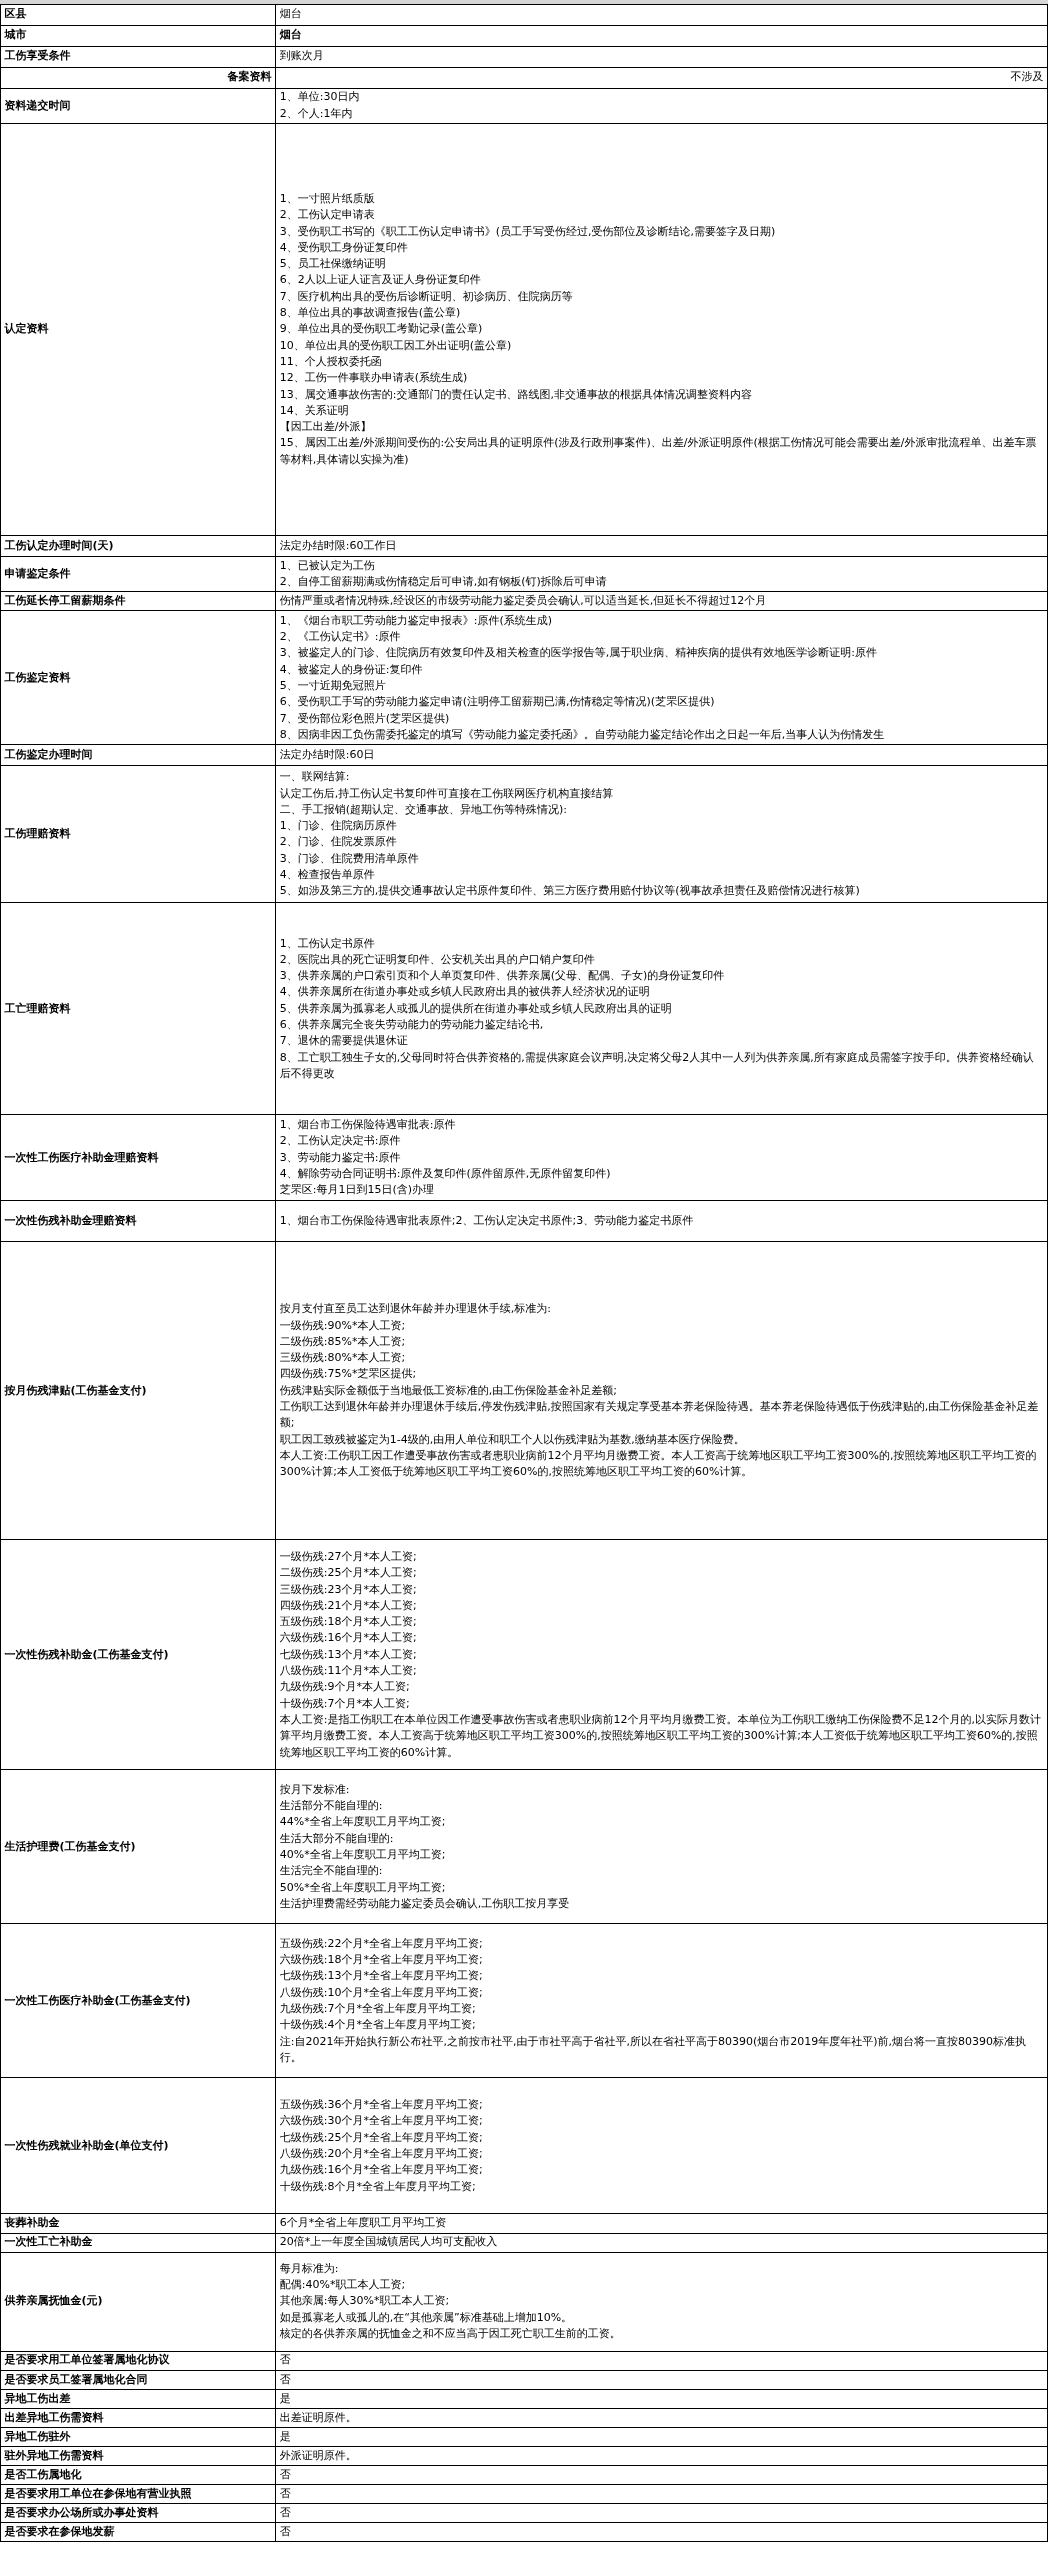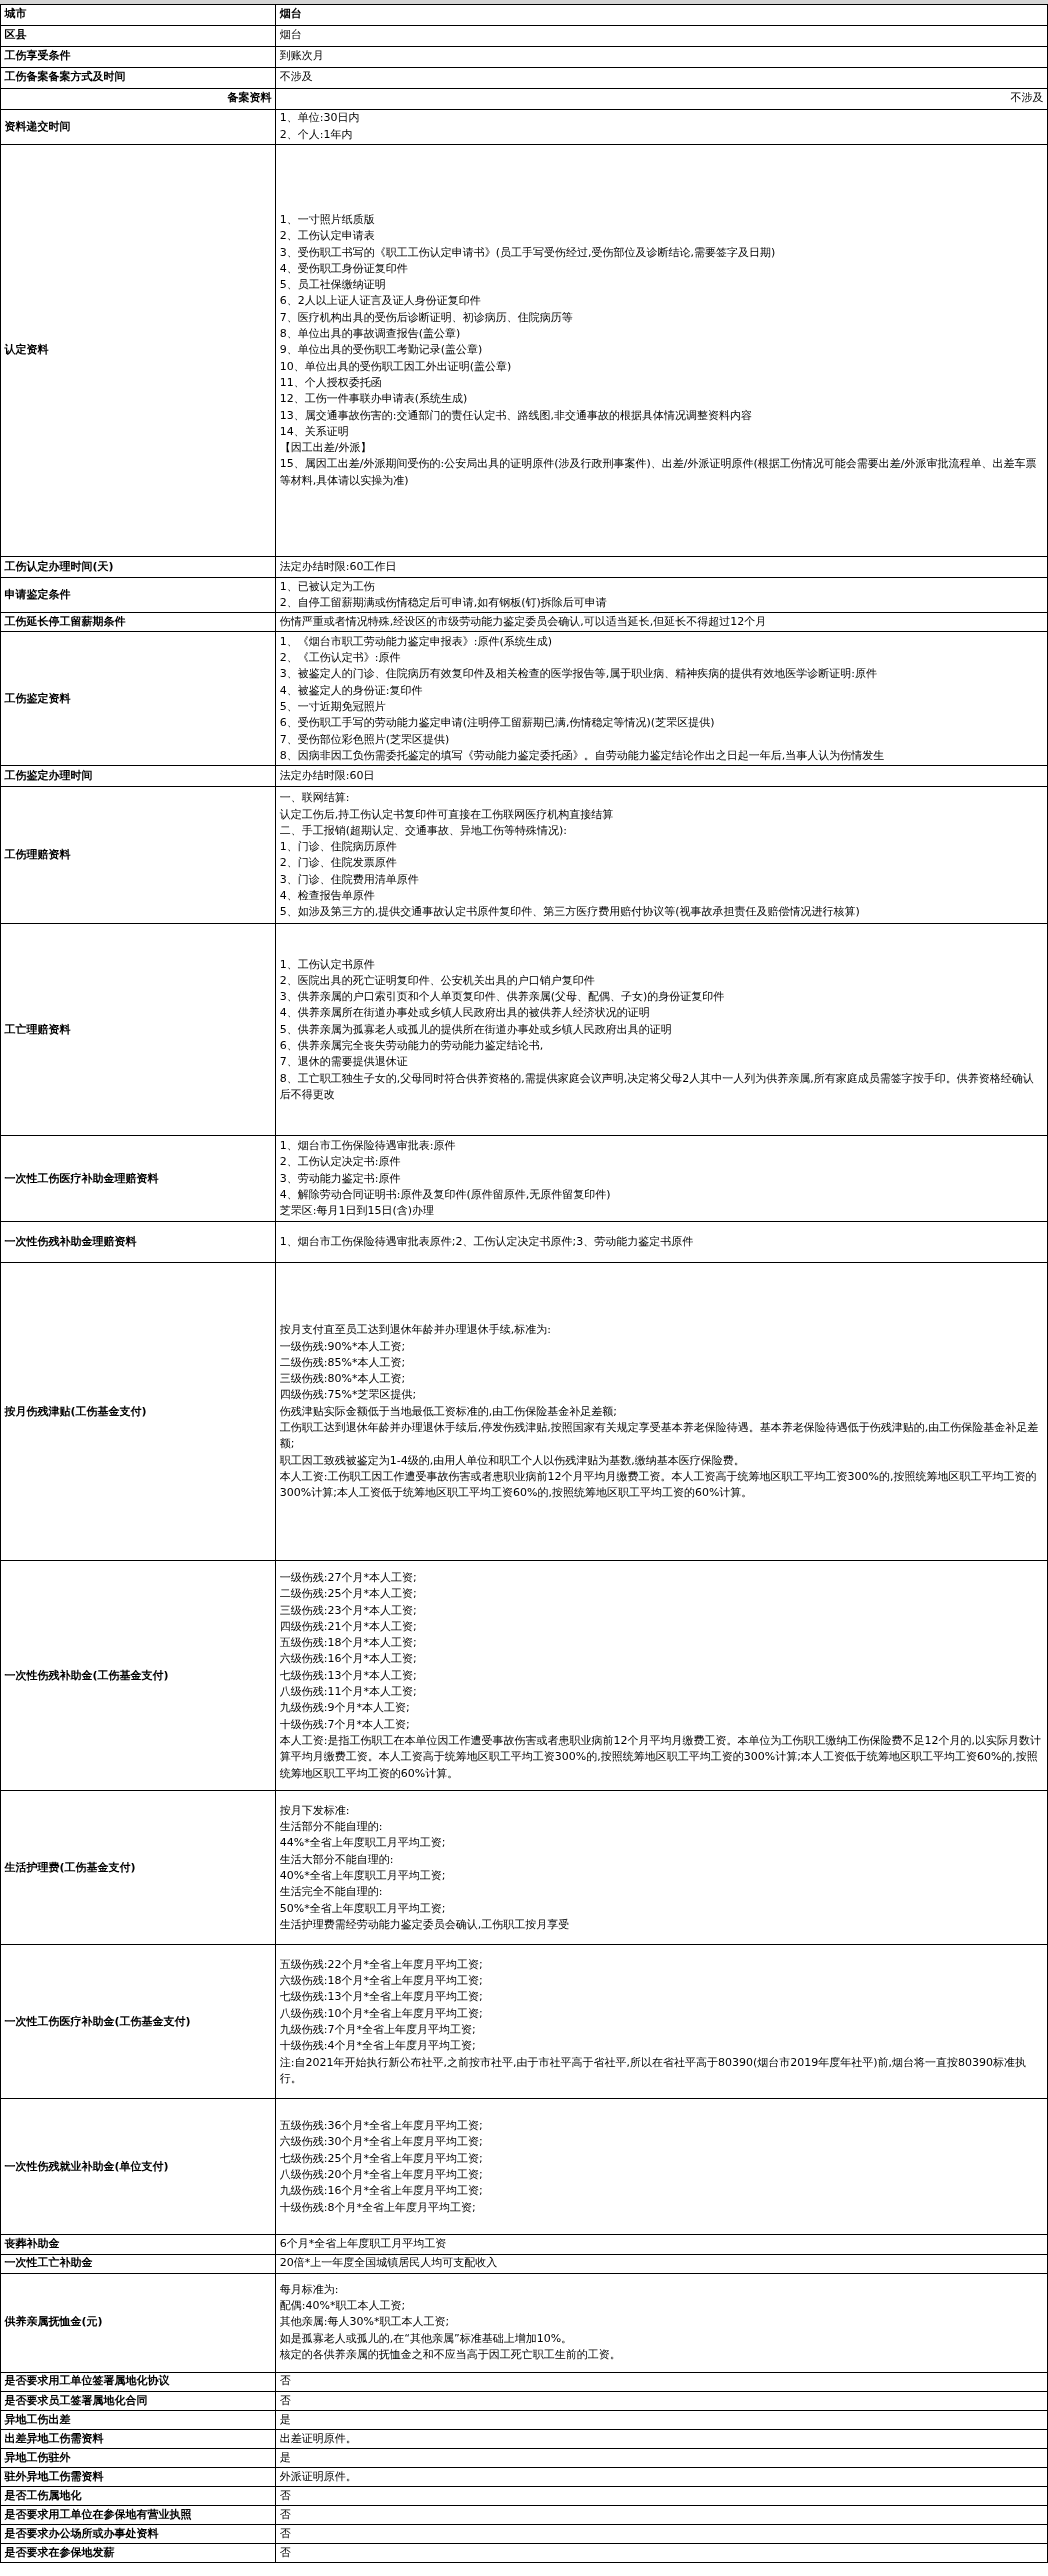--- a/index.html
+++ b/index.html
@@ -14,41 +14,35 @@
   .bold { font-weight:bold; }
 </style>
 </head>
 <body style="background: rgb(255, 255, 255);">
 
 <div class="top-strip" style="background: rgb(214, 214, 214);"></div>
 
 <table class="policy">
   <tbody id="policy-tbody">
       <tr style="height: 21px;">
+        <td class="label">区县</td>
+        <td class="value">
+          <div class="line">烟台</div>
+        </td>
+      </tr>
+      <tr style="height: 21px;">
         <td class="label">城市</td>
         <td class="value">
           <div class="line bold">烟台</div>
         </td>
       </tr>
       <tr style="height: 21px;">
-        <td class="label">区县</td>
-        <td class="value">
-          <div class="line">烟台</div>
-        </td>
-      </tr>
-      <tr style="height: 21px;">
         <td class="label">工伤享受条件</td>
         <td class="value">
           <div class="line">到账次月</div>
-        </td>
-      </tr>
-      <tr style="height: 21px;">
-        <td class="label">工伤备案备案方式及时间</td>
-        <td class="value">
-          <div class="line">不涉及</div>
         </td>
       </tr>
       <tr style="height: 21px; text-align: right;">
         <td class="label">备案资料</td>
         <td class="value">
           <div class="line">不涉及</div>
         </td>
       </tr>
       <tr style="height: 33px;">
         <td class="label">资料递交时间</td>

